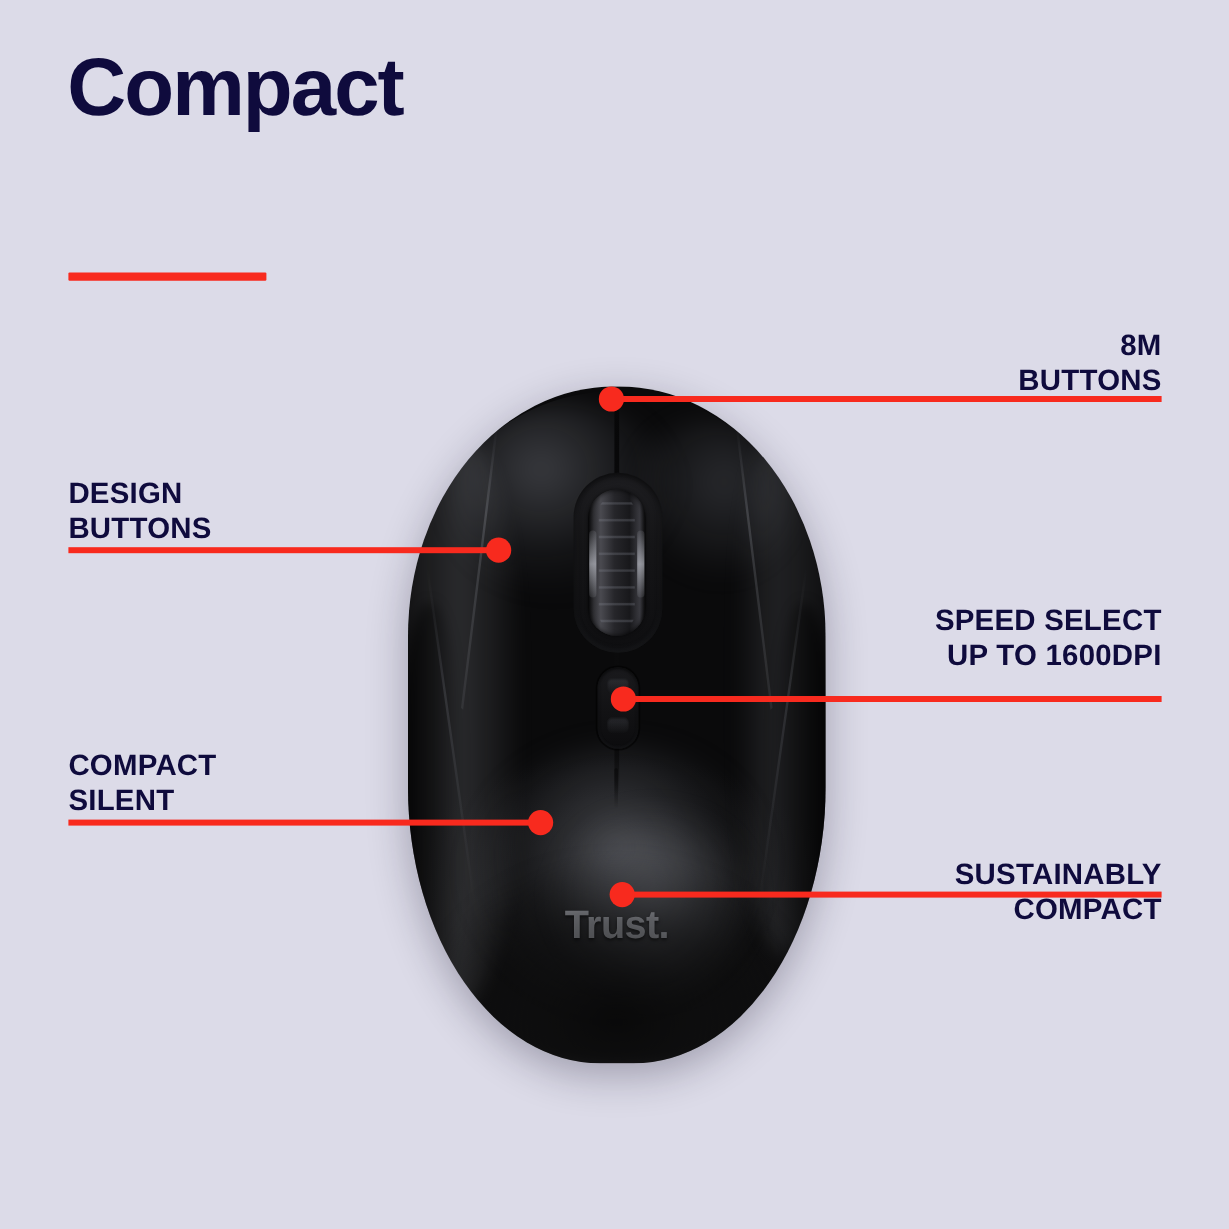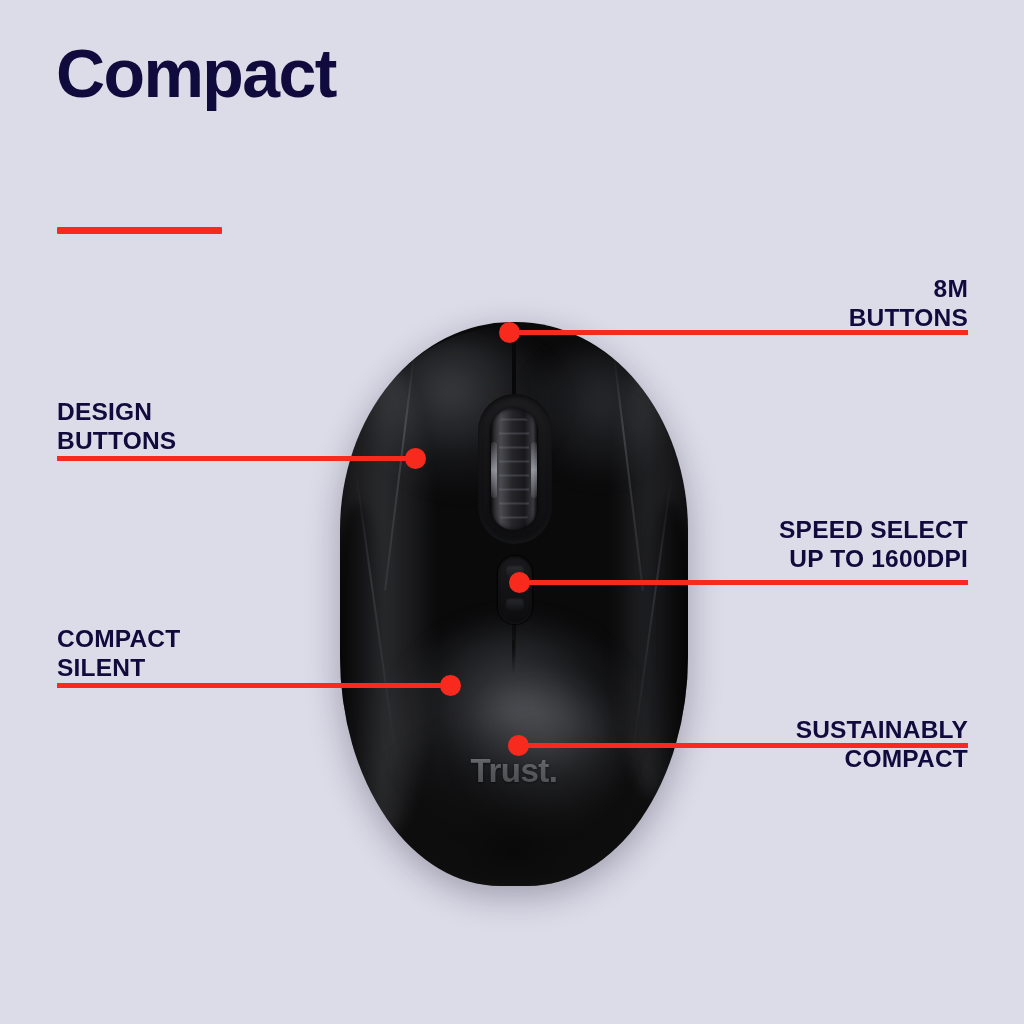--- a/index.html
+++ b/index.html
@@ -401,21 +401,21 @@
   <div class="leader" style="left:512px; top:330px; width:456px;"></div>
   <div class="dot" style="left:499px; top:322px;"></div>
 
   <div class="callout-label cl-left" style="left:57px; top:398px;">
     <span class="l">DESIGN</span>
     <span class="l">BUTTONS</span>
   </div>
   <div class="leader" style="left:57px; top:456px; width:358px;"></div>
   <div class="dot" style="left:405px; top:448px;"></div>
 
-  <div class="callout-label cl-right" style="right:56px; top:516px;">
+  <div class="callout-label cl-right" style="right:56px; top:504px;">
     <span class="l">SPEED SELECT</span>
     <span class="l">UP TO 1600DPI</span>
   </div>
   <div class="leader" style="left:522px; top:580px; width:446px;"></div>
   <div class="dot" style="left:509px; top:572px;"></div>
 
   <div class="callout-label cl-left" style="left:57px; top:625px;">
     <span class="l">COMPACT</span>
     <span class="l">SILENT</span>
   </div>

